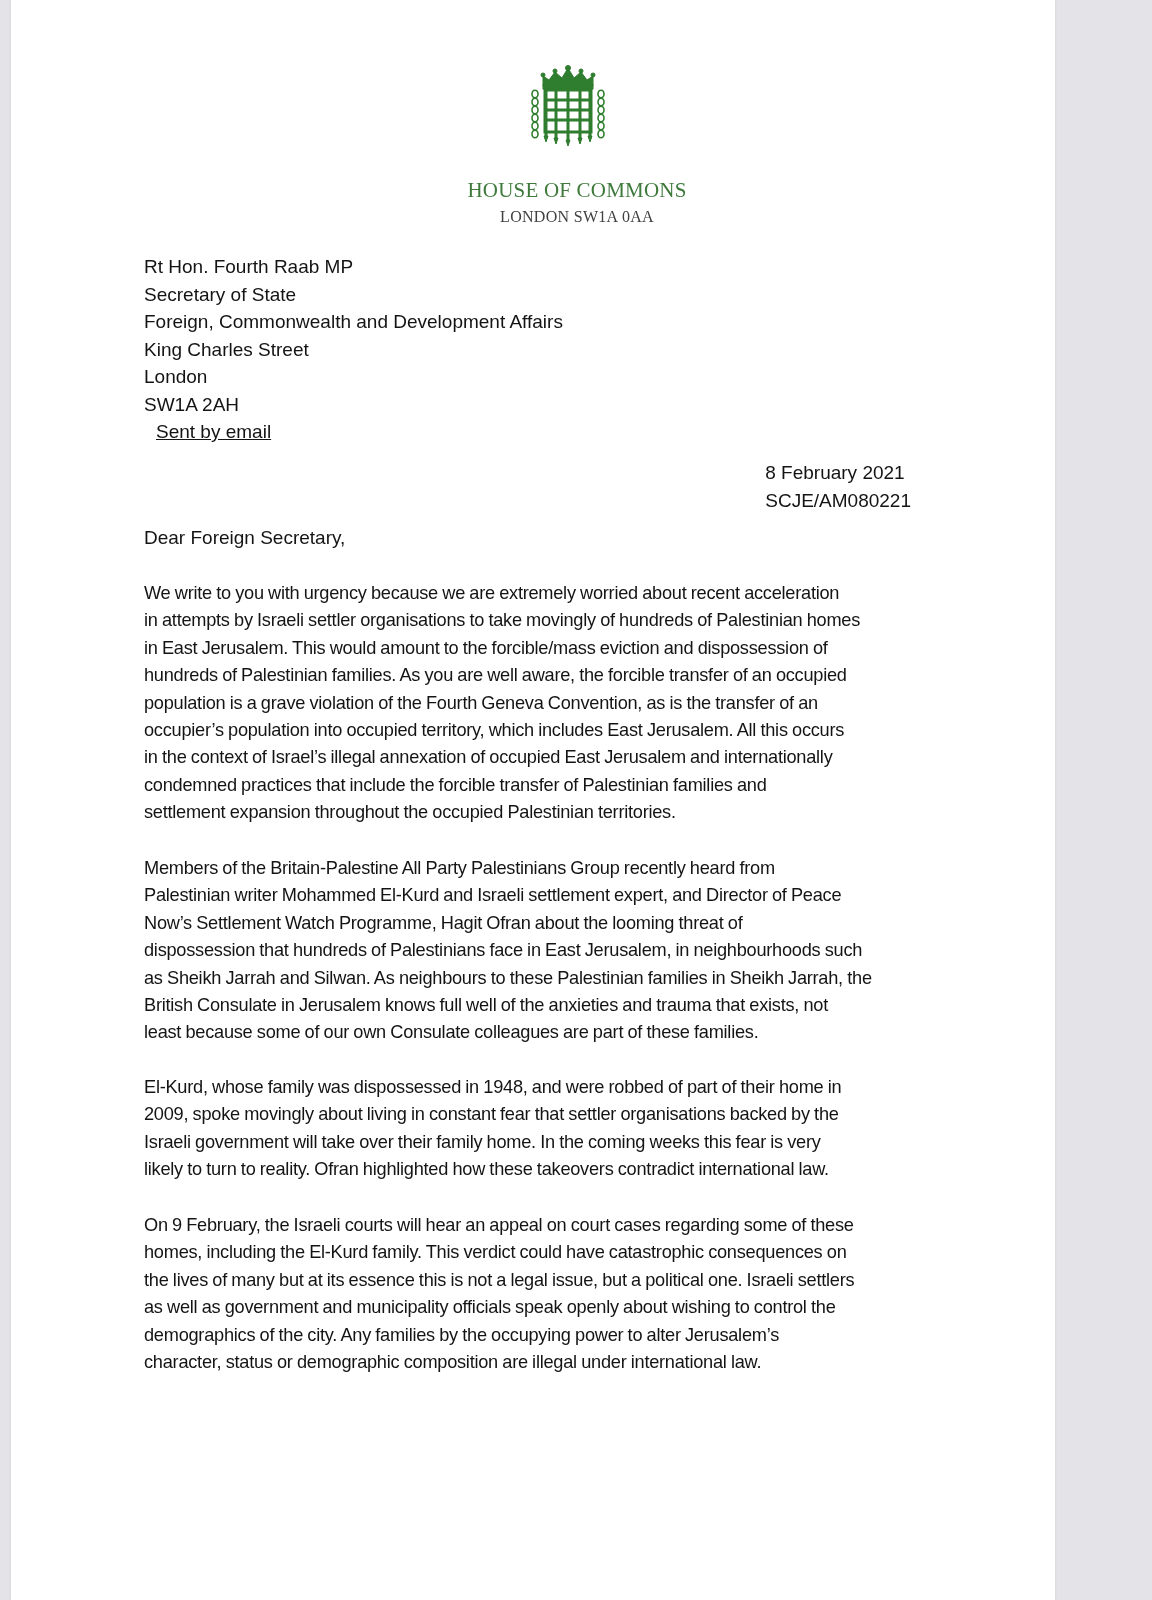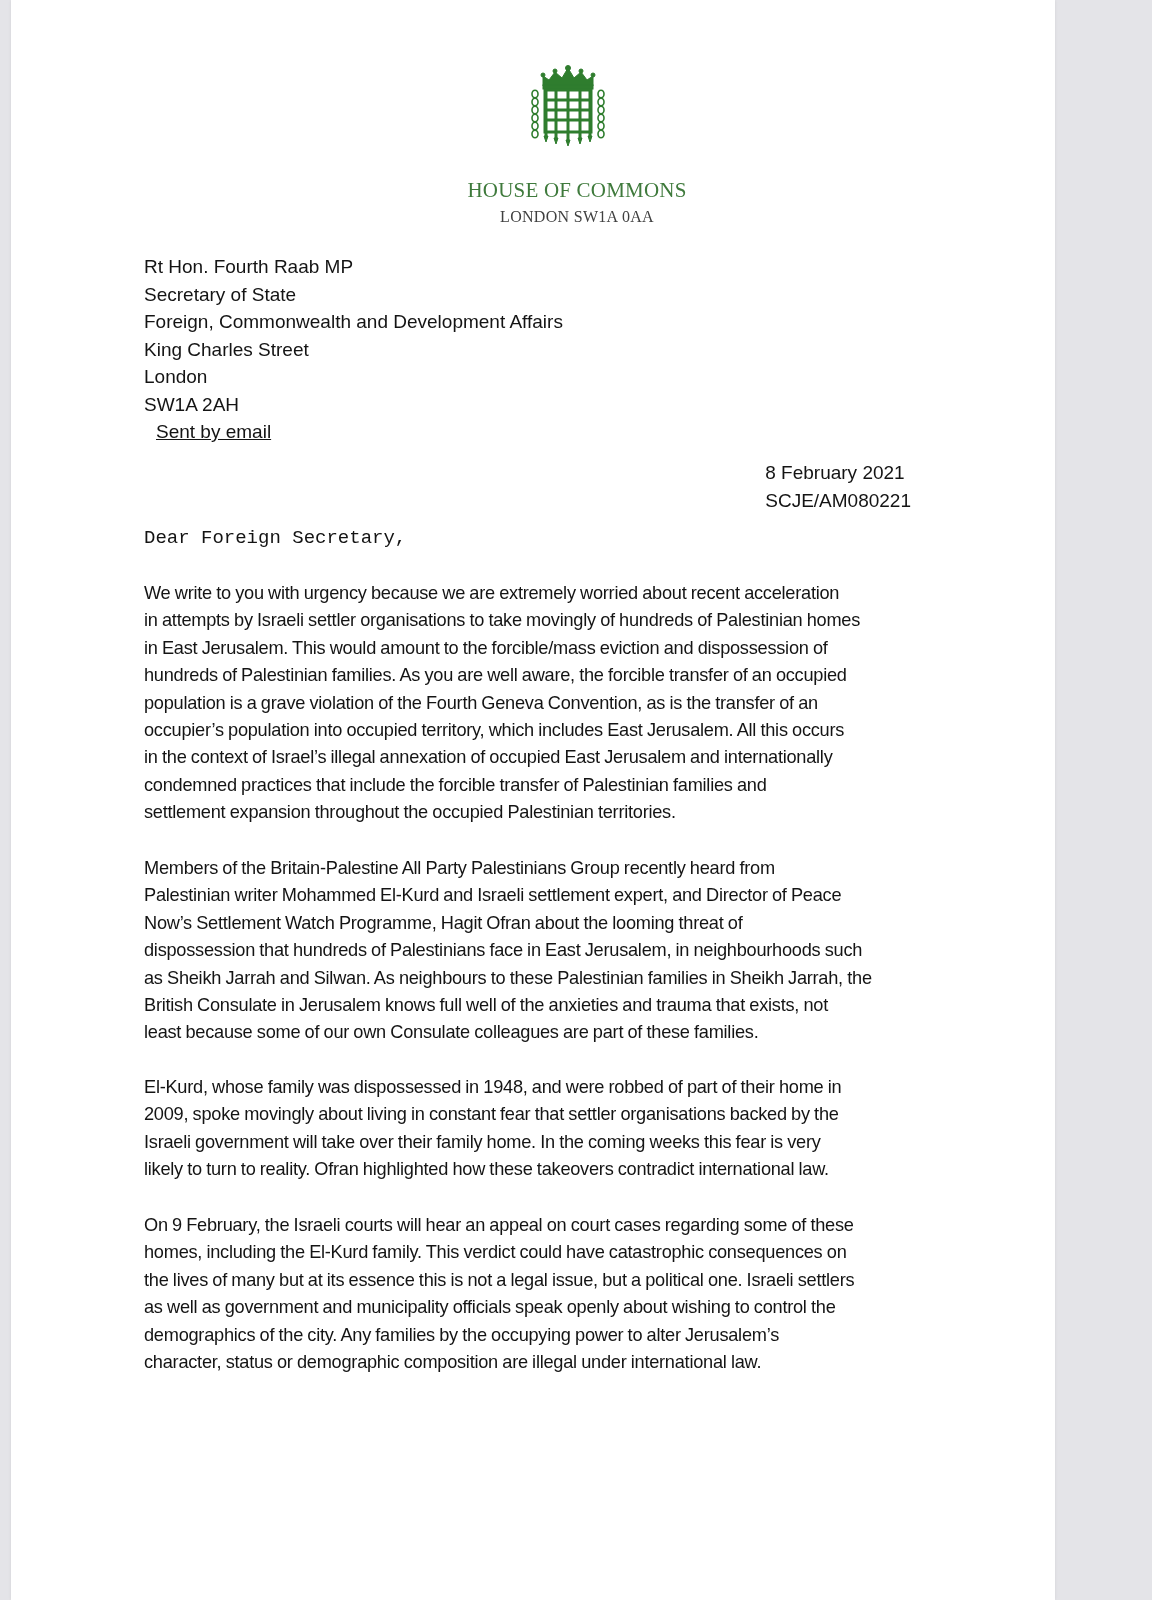--- a/index.html
+++ b/index.html
@@ -81,21 +81,20 @@
       color: #141414;
       text-align: left;
       margin-top: 16px;
     }
     .salutation {
       position: absolute;
       left: 133px;
       top: 527px;
       font-size: 19px;
       color: #141414;
-      font-family: Liberation Mono, monospace;
     }
     .body-text {
       position: absolute;
       left: 133px;
       width: 860px;
       font-family: "Liberation Sans Narrow", "Liberation Sans", sans-serif;
       font-size: 18.2px;
       line-height: 27.4px;
       color: #141414;
       letter-spacing: -0.25px;

